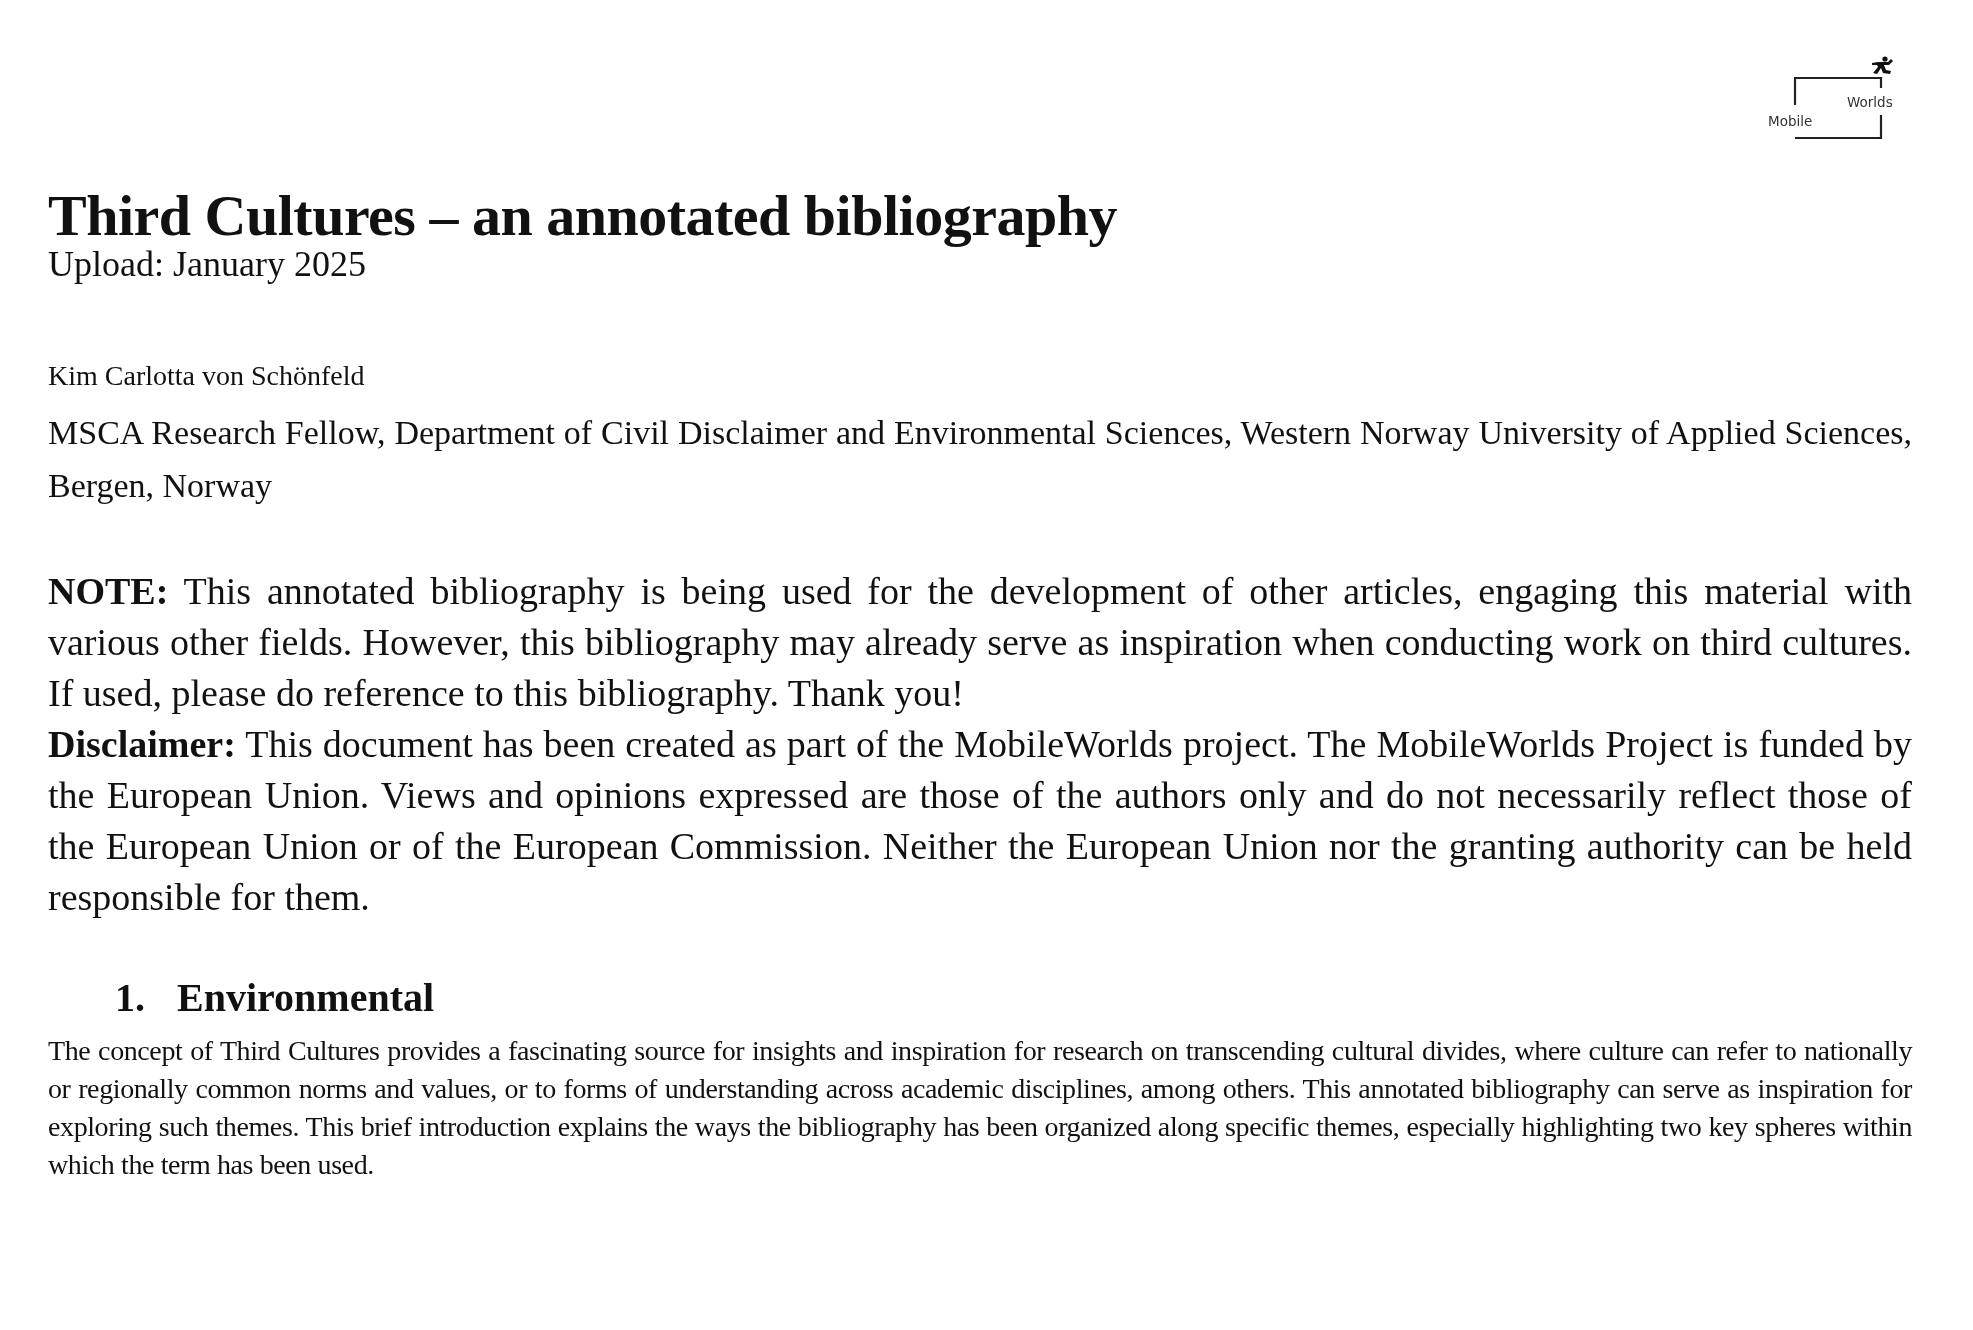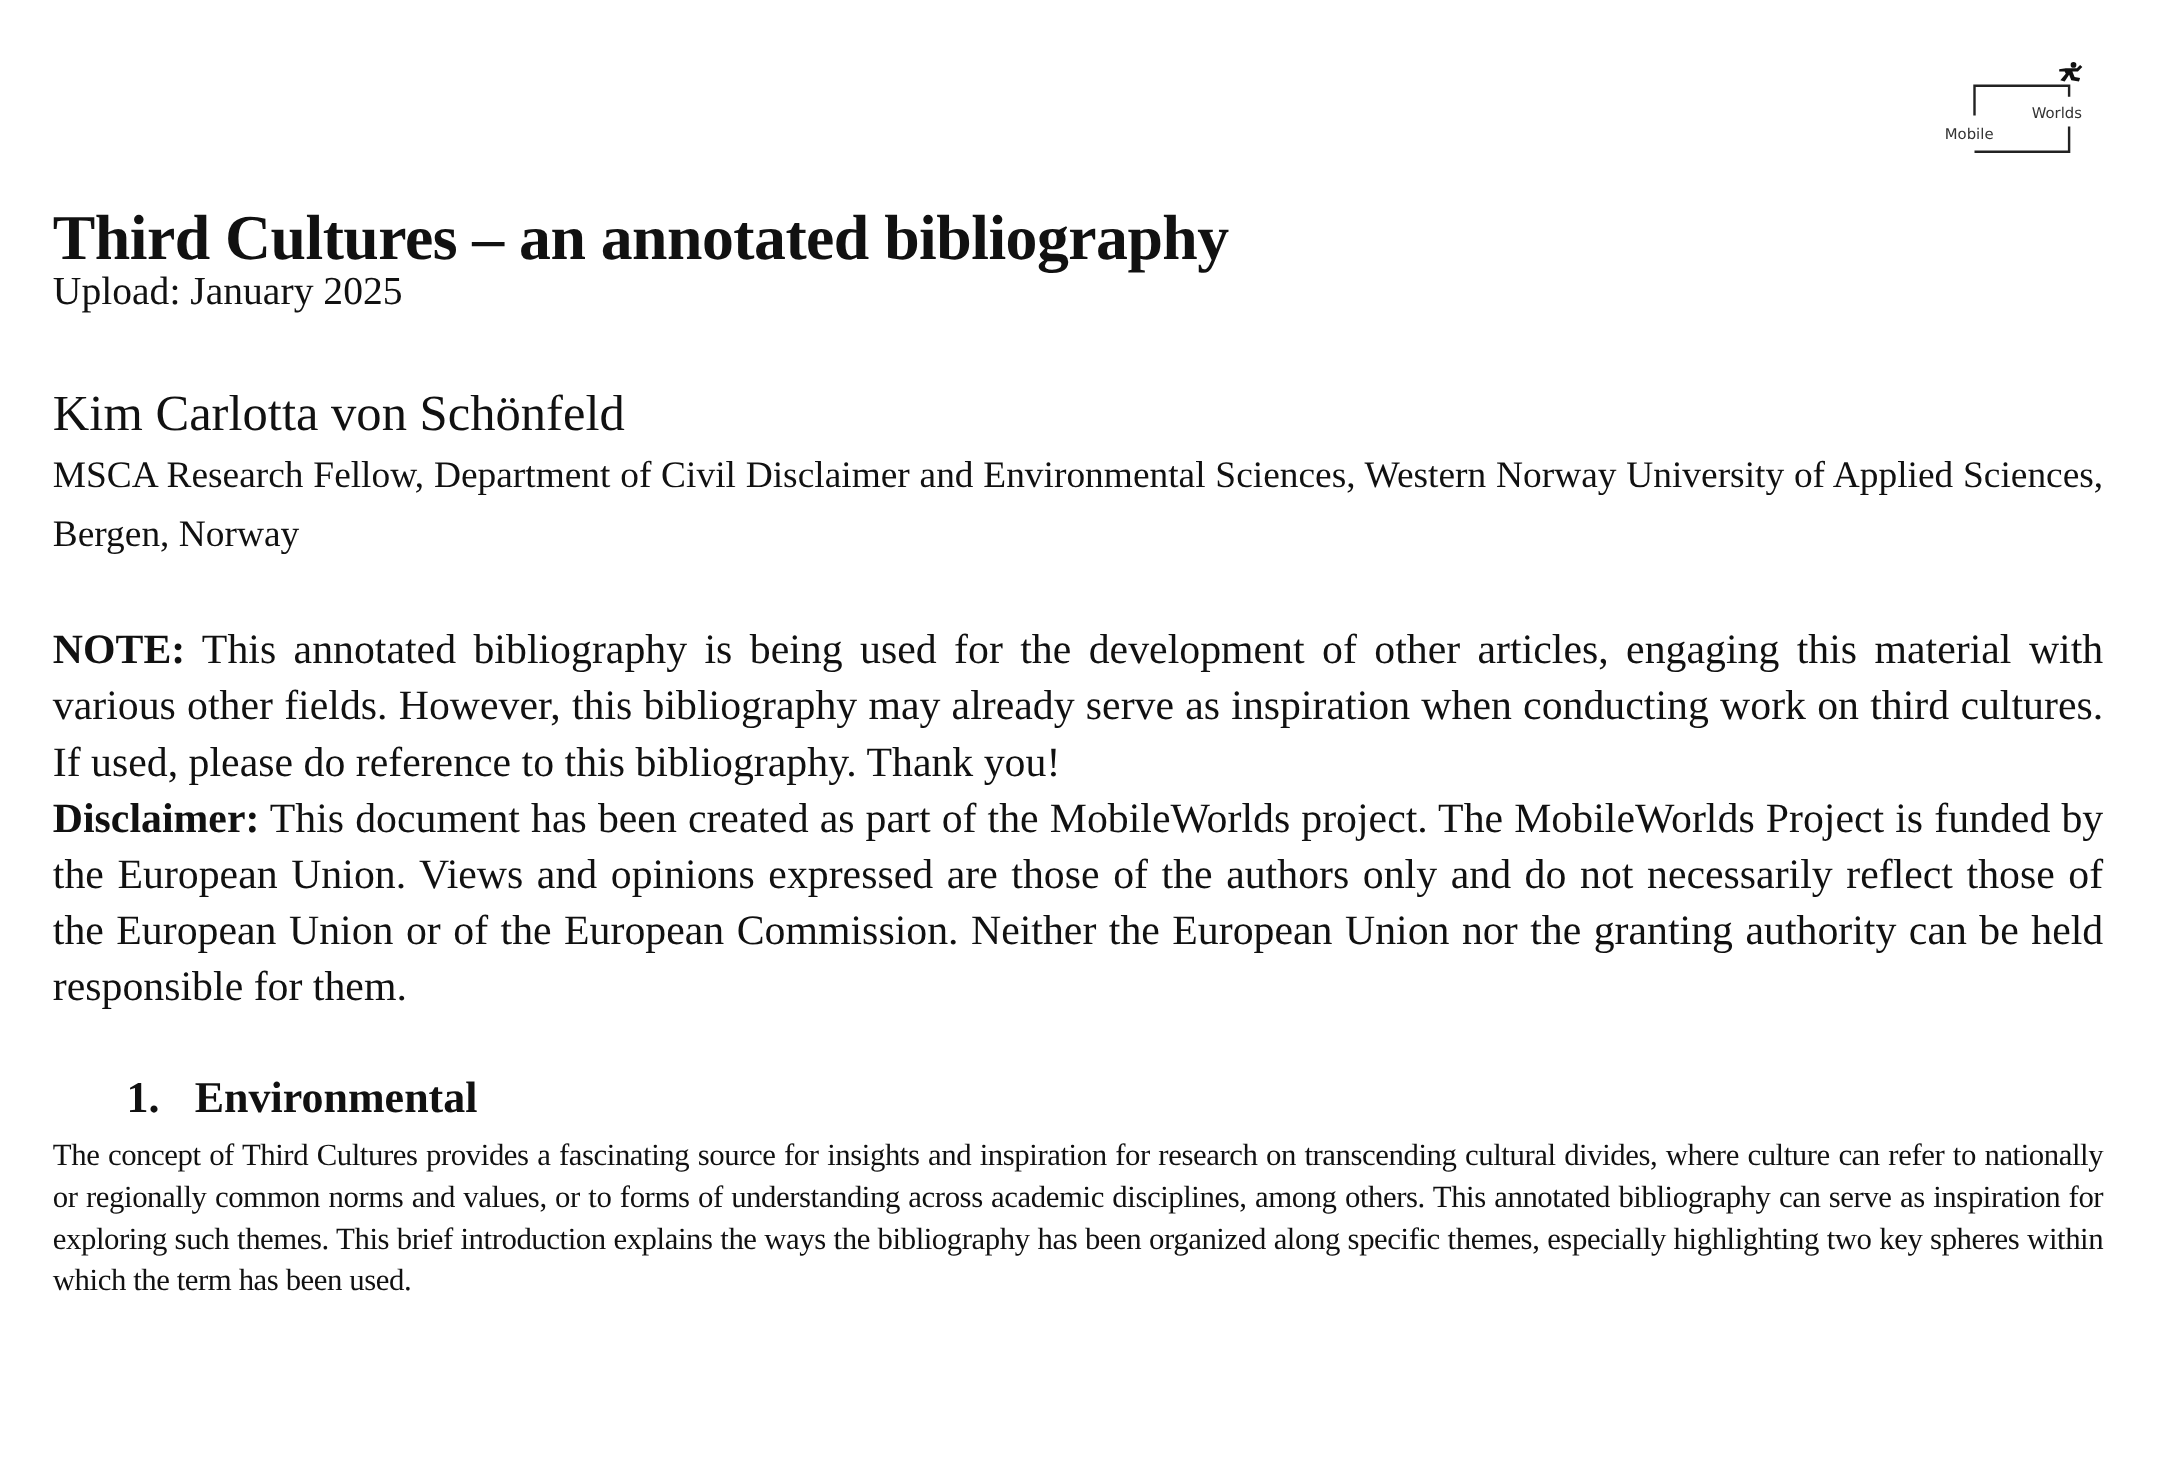--- a/index.html
+++ b/index.html
@@ -40,21 +40,21 @@
       top: 242px;
       font-size: 36px;
       line-height: 44px;
       white-space: nowrap;
       text-align: right;
     }
     .author {
       position: absolute;
       left: 48px;
       top: 354px;
-      font-size: 46px;
+      font-size: 28px;
       line-height: 44px;
       white-space: nowrap;
     }
     .affiliation {
       position: absolute;
       left: 48px;
       top: 406px;
       width: 1864px;
       font-size: 34px;
       line-height: 53px;

